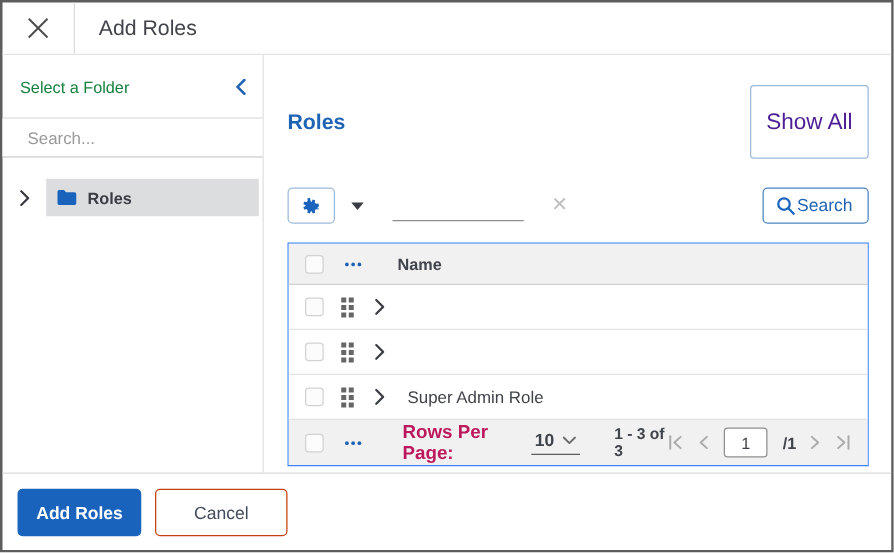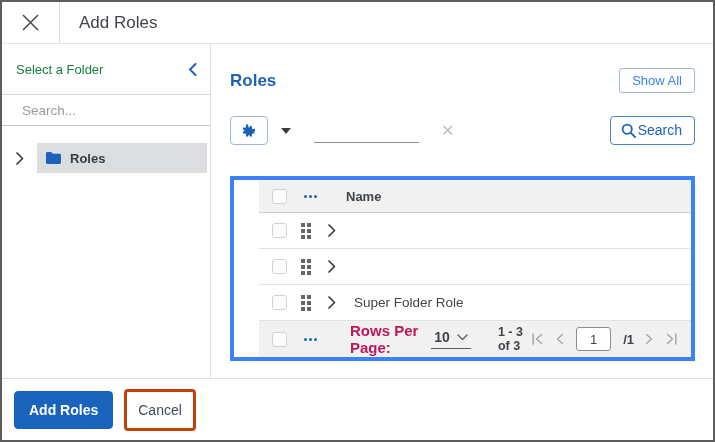--- a/index.html
+++ b/index.html
@@ -35,22 +35,22 @@
   .tree{ padding-top:17px; }
   .tree-item{ display:flex; align-items:stretch; height:30px; cursor:pointer; }
   .tree-chevron{ width:35px; display:flex; align-items:center; justify-content:center; }
   .tree-node{ flex:1; background:#dbddde; display:flex; align-items:center; gap:8px; padding-left:8px; margin-right:3px; }
   .tree-node-label{ font-size:13px; font-weight:bold; color:#393c42; }
 
   
   .main{ flex:1; padding:24px 18px 0 19px; display:flex; flex-direction:column; min-width:0; }
   .main-header{ display:flex; align-items:center; justify-content:space-between; }
   .main-heading{ font-size:17px; font-weight:bold; color:#1f63b5; }
-  .show-all-btn{ background:#fff; border:1px solid #9db9d8; border-radius:3px; color:#3b82f6;
-    font-size:13px; padding:4px 12px; cursor:pointer; font-family:"Liberation Sans", sans-serif; }
+  .show-all-btn{ background:#fff; border:1px solid #9db9d8; border-radius:3px; color:#4c1d95;
+    font-size:18px; padding:18px 12px; cursor:pointer; font-family:"Liberation Sans", sans-serif; }
 
   
   .toolbar{ display:flex; align-items:center; margin-top:23px; }
   .gear-btn{ width:38px; height:29px; background:#fff; border:1px solid #9db9d8; border-radius:4px;
     display:flex; align-items:center; justify-content:center; cursor:pointer; flex-shrink:0; }
   .col-search{ margin-left:13px; width:131px; border:none; border-bottom:1px solid #8f8f8f; height:25px;
     font-size:13.5px; color:#555; outline:none; background:transparent; padding:0 2px;
     font-family:"Liberation Sans", sans-serif; }
   .col-search::placeholder{ color:#8e8e8e; }
   .dd-arrow{ margin-left:13px; width:0; height:0; border-left:5px solid transparent; border-right:5px solid transparent;
@@ -58,21 +58,21 @@
   .value-input{ margin-left:23px; width:105px; border:none; border-bottom:1px solid #8f8f8f; height:25px;
     outline:none; background:transparent; font-size:13.5px; color:#3f434a; padding:0 2px;
     font-family:"Liberation Sans", sans-serif; }
   .clear-x{ margin-left:22px; color:#bfbfbf; font-size:16px; line-height:1; cursor:pointer; background:none; border:none;
     font-family:"Liberation Sans", sans-serif; }
   .search-btn{ margin-left:auto; background:#fff; border:1px solid #4a84c4; border-radius:4px; color:#1f63b5;
     font-size:14px; padding:5px 12px 6px 10px; display:flex; align-items:center; gap:2px; cursor:pointer;
     font-family:"Liberation Sans", sans-serif; }
 
   
-  .table{ margin-top:31px; border:4px solid #3b82f6;padding-left:25px; }
+  .table{ margin-top:15px; border:1px solid #3b82f6; }
   .t-header{ background:#f1f1f1; height:33px; display:flex; align-items:center; border-bottom:1px solid #d2d2d2; }
   .t-row{ background:#fff; height:36px; display:flex; align-items:center; border-bottom:1px solid #e3e3e3; }
   .t-footer{ background:#f1f1f1; height:36px; display:flex; align-items:center; }
 
   .checkbox{ width:15px; height:15px; border:1px solid #d2d2d2; border-radius:3px; background:#fcfcfc;
     margin-left:13px; flex-shrink:0; cursor:pointer; }
   .ellipsis-menu{ display:flex; gap:2px; margin-left:15px; cursor:pointer; background:none; border:none; padding:2px; }
   .ellipsis-menu i{ width:3px; height:3px; border-radius:50%; background:#1f63b5; }
   .col-name-header{ margin-left:27px; font-size:13px; font-weight:bold; color:#3f434a; }
 
@@ -92,22 +92,22 @@
   .pg-btn{ background:none; border:none; display:flex; align-items:center; padding:0; cursor:default; }
   .page-box{ width:35px; height:24px; border:1px solid #8f8f8f; border-radius:3px; background:#fff;
     display:flex; align-items:center; justify-content:center; font-size:13px; color:#3f434a; margin:0 1px; }
   .page-total{ font-size:13px; font-weight:bold; color:#3f434a; }
 
   
   .dialog-footer{ height:62px; flex-shrink:0; border-top:1px solid #dcdcdc; display:flex; align-items:center;
     padding:0 12px; gap:11px; }
   .add-btn{ background:#1a63bd; color:#fff; border:1px solid #1a63bd; border-radius:4px; font-size:14px; font-weight:bold;
     padding:10px 14px; cursor:pointer; font-family:"Liberation Sans", sans-serif; }
-  .cancel-btn{ background:#fff; color:#44506076; color:#414b5a; border:3px solid #c2410c; border-radius:4px;
-    font-size:14px; padding:10px 11px; cursor:pointer; font-family:"Liberation Sans", sans-serif; }
+  .cancel-btn{ background:#fff; color:#44506076; color:#414b5a; border:1px solid #c2410c; border-radius:4px;
+    font-size:14px; padding:10px 30px; cursor:pointer; font-family:"Liberation Sans", sans-serif; }
 </style>
 </head>
 <body>
 
 <div class="dialog">
 
   <div class="titlebar">
     <button class="close-btn">
       <span style="display:flex;">
         <svg width="19" height="19" viewBox="0 0 19 19">
@@ -237,21 +237,21 @@
               <i></i>
               <i></i>
               <i></i>
               <i></i>
             </span>
           <button class="row-chevron">
             <svg width="8" height="13" viewBox="0 0 8 13">
                 <path d="M1 1 L6.5 6.5 L1 12" stroke="#3a3d42" stroke-width="1.7" fill="none" stroke-linecap="round" stroke-linejoin="round"></path>
               </svg>
           </button>
-          <span class="row-name">Super Folder Role</span>
+          <span class="row-name">Super Admin Role</span>
         </div>
 
         <div class="t-footer">
           <span class="checkbox"></span>
           <button class="ellipsis-menu">
               <i></i>
               <i></i>
               <i></i>
             </button>
           <span class="rpp-label">Rows Per Page:</span>

